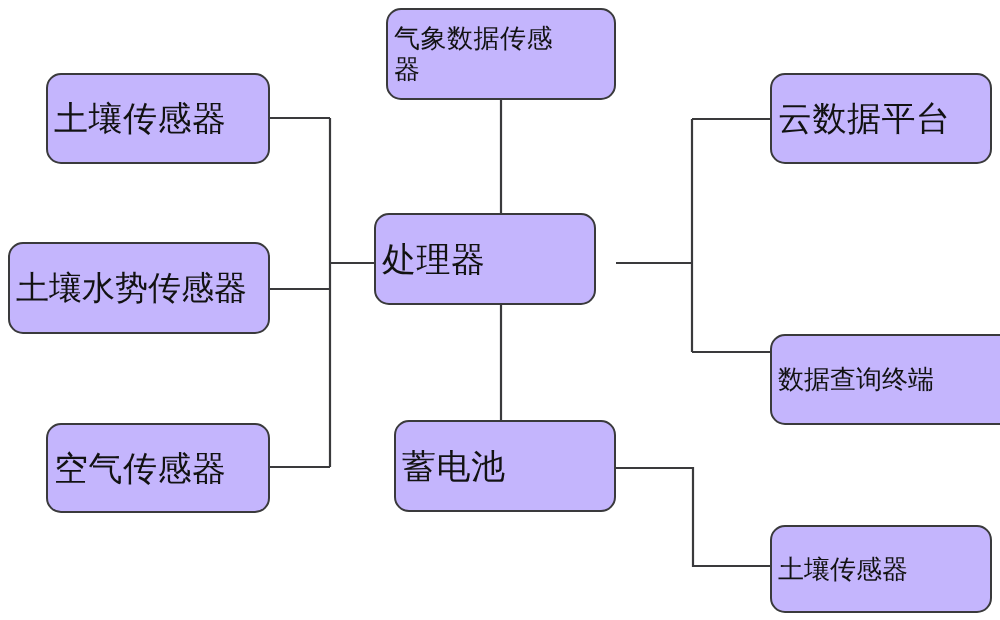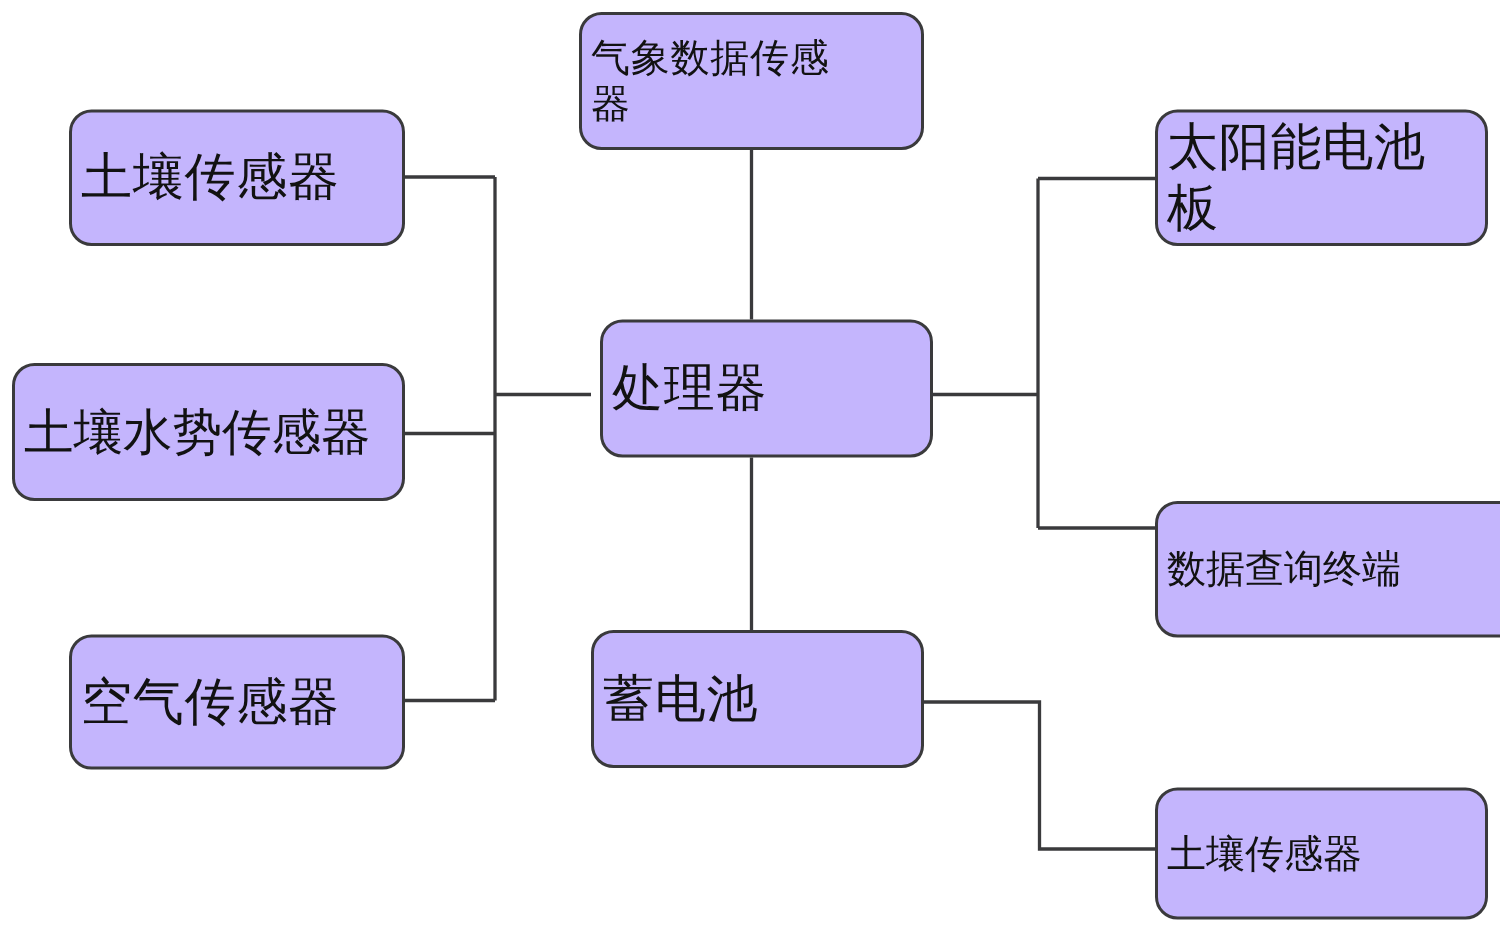--- a/index.html
+++ b/index.html
@@ -47,21 +47,21 @@
     line-height: 1.18;
     letter-spacing: 0.5px;
     font-weight: 400;
     white-space: pre-line;
   }
   
   #node-weather-sensor   { left: 386px; top: 8px;   width: 230px; height: 92px;  }
   #node-soil-sensor      { left: 46px;  top: 73px;  width: 224px; height: 91px;  }
   #node-cloud-platform   { left: 770px; top: 73px;  width: 222px; height: 91px;  }
   #node-soil-water-sensor{ left: 8px;   top: 242px; width: 262px; height: 92px;  }
-  #node-processor        { left: 400px; top: 213px; width: 222px; height: 92px;  }
+  #node-processor        { left: 374px; top: 213px; width: 222px; height: 92px;  }
   #node-query-terminal   { left: 770px; top: 334px; width: 256px; height: 91px;  }
   #node-air-sensor       { left: 46px;  top: 423px; width: 224px; height: 90px;  }
   #node-battery          { left: 394px; top: 420px; width: 222px; height: 92px;  }
   #node-solar-panel      { left: 770px; top: 525px; width: 222px; height: 88px;  }
 
   #node-weather-sensor .node-label { font-size: 26px; }
   #node-soil-water-sensor .node-label { font-size: 33px; letter-spacing: 0px; }
   #node-query-terminal .node-label { font-size: 26px; letter-spacing: 0px; }
   #node-solar-panel .node-label { font-size: 26px; letter-spacing: 0px; }
 </style>
@@ -102,21 +102,21 @@
   <div class="node" id="node-weather-sensor">
     <span class="node-label">气象数据传感
 器</span>
   </div>
 
   <div class="node" id="node-soil-sensor">
     <span class="node-label">土壤传感器</span>
   </div>
 
   <div class="node" id="node-cloud-platform">
-    <span class="node-label">太阳能电池板</span>
+    <span class="node-label">云数据平台</span>
   </div>
 
   <div class="node" id="node-soil-water-sensor">
     <span class="node-label">土壤水势传感器</span>
   </div>
 
   <div class="node" id="node-processor">
     <span class="node-label">处理器</span>
   </div>
 

